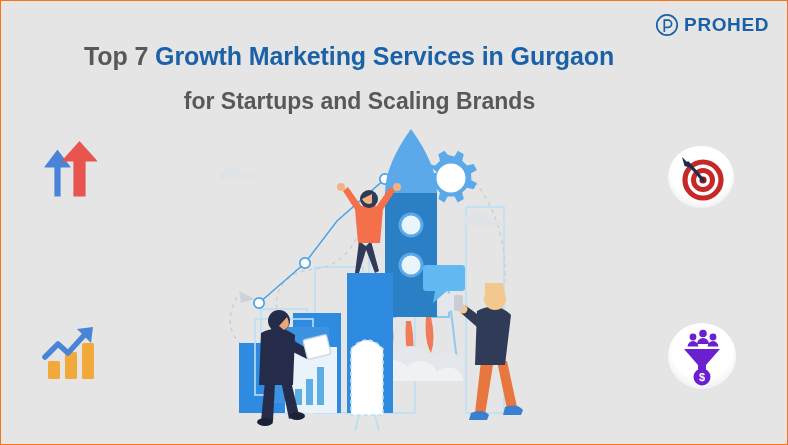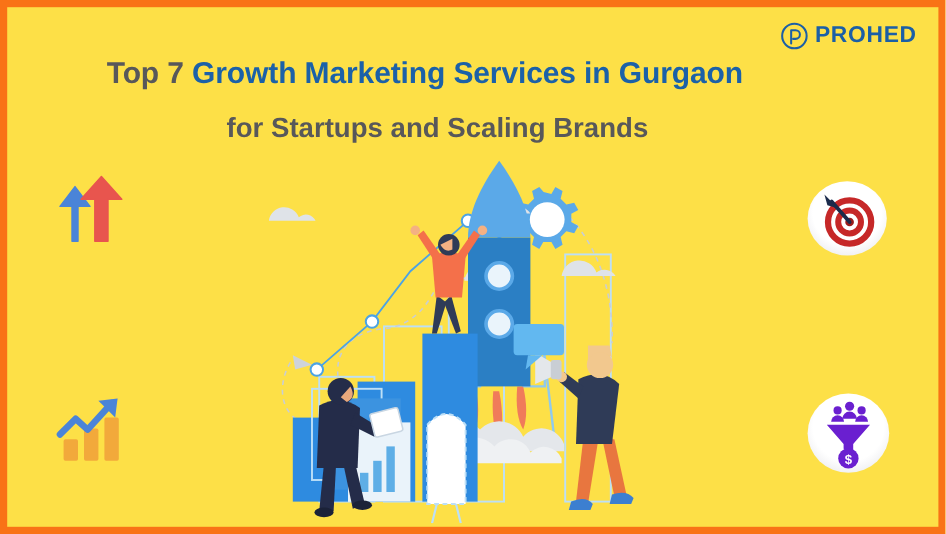--- a/index.html
+++ b/index.html
@@ -8,22 +8,22 @@
     background: #ffffff;
   }
   body {
     font-family: "Liberation Sans", sans-serif;
   }
   #banner {
     position: relative;
     width: 788px;
     height: 445px;
     box-sizing: border-box;
-    background: #fde047;
-    border: 6px solid #f97316;
+    background: #e5e5e5;
+    border: 1px solid #f97316;
     overflow: hidden;
   }
 
   
   #logo {
     position: absolute;
     top: 12px;
     right: 18px;
     display: flex;
     align-items: center;

